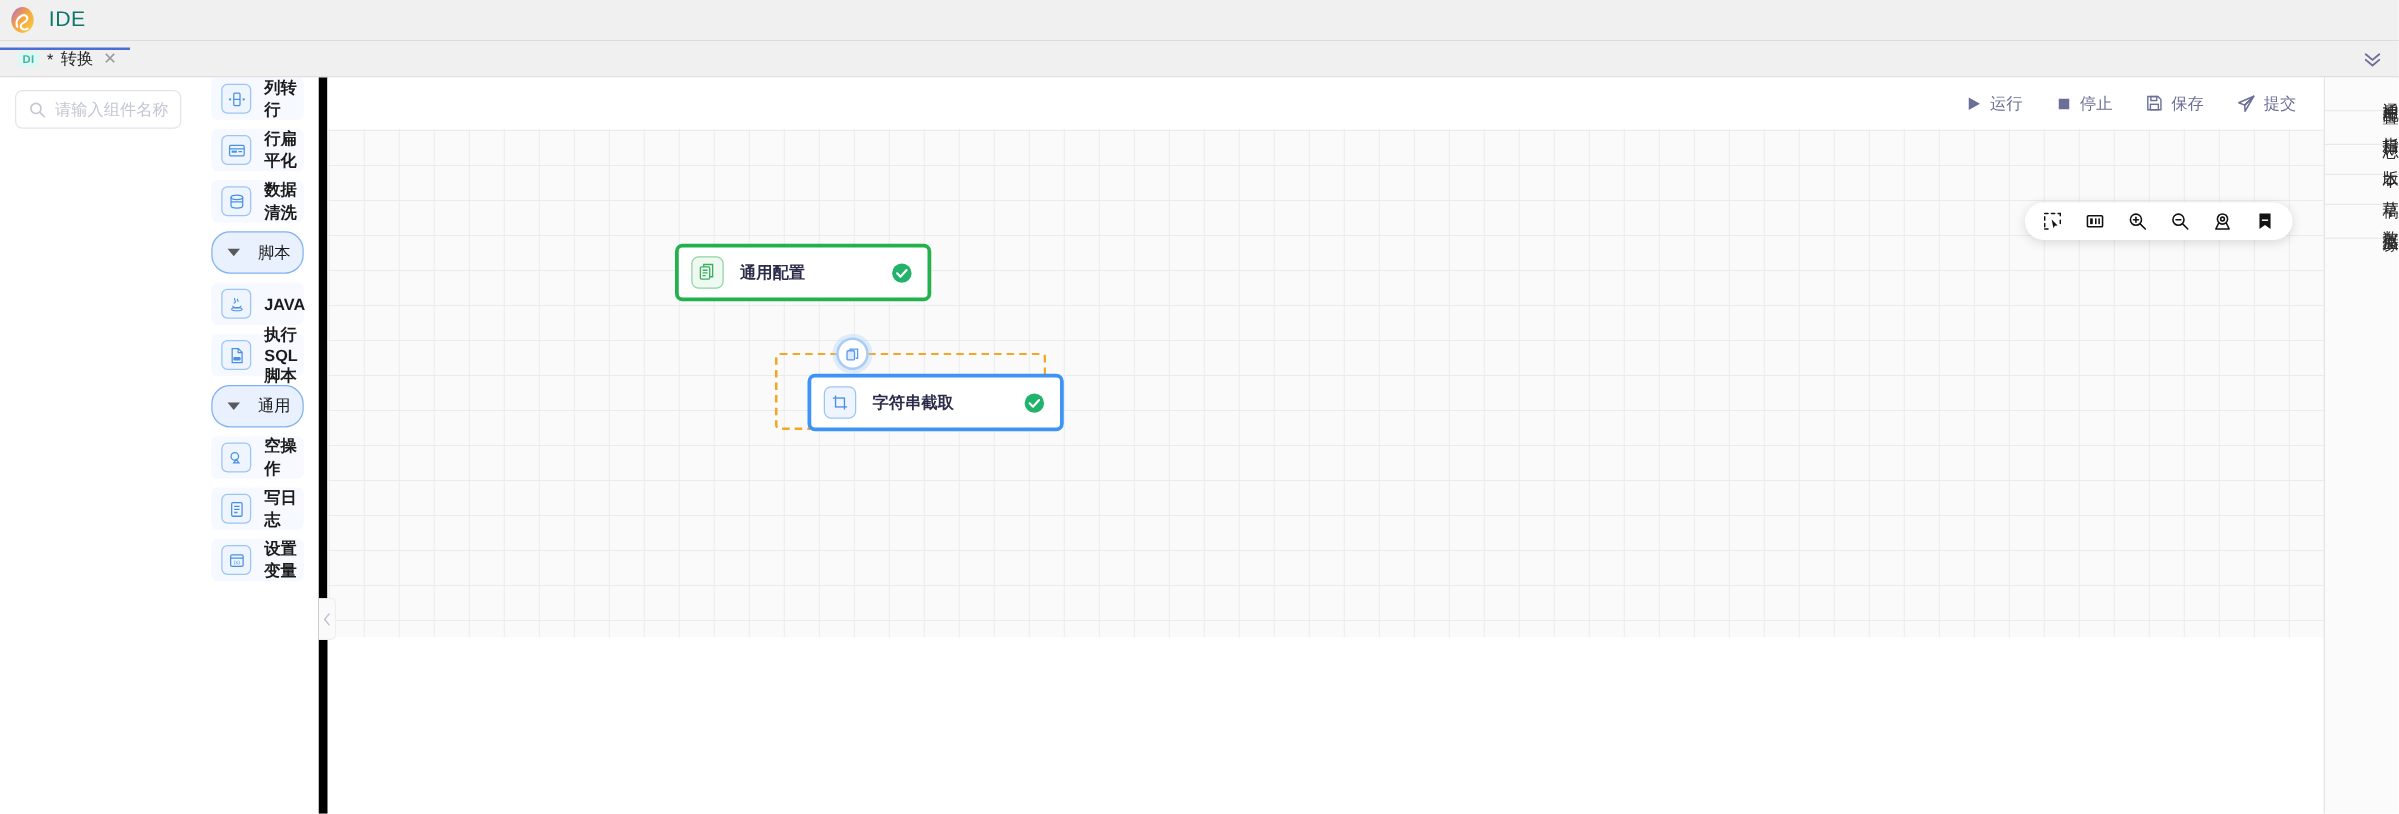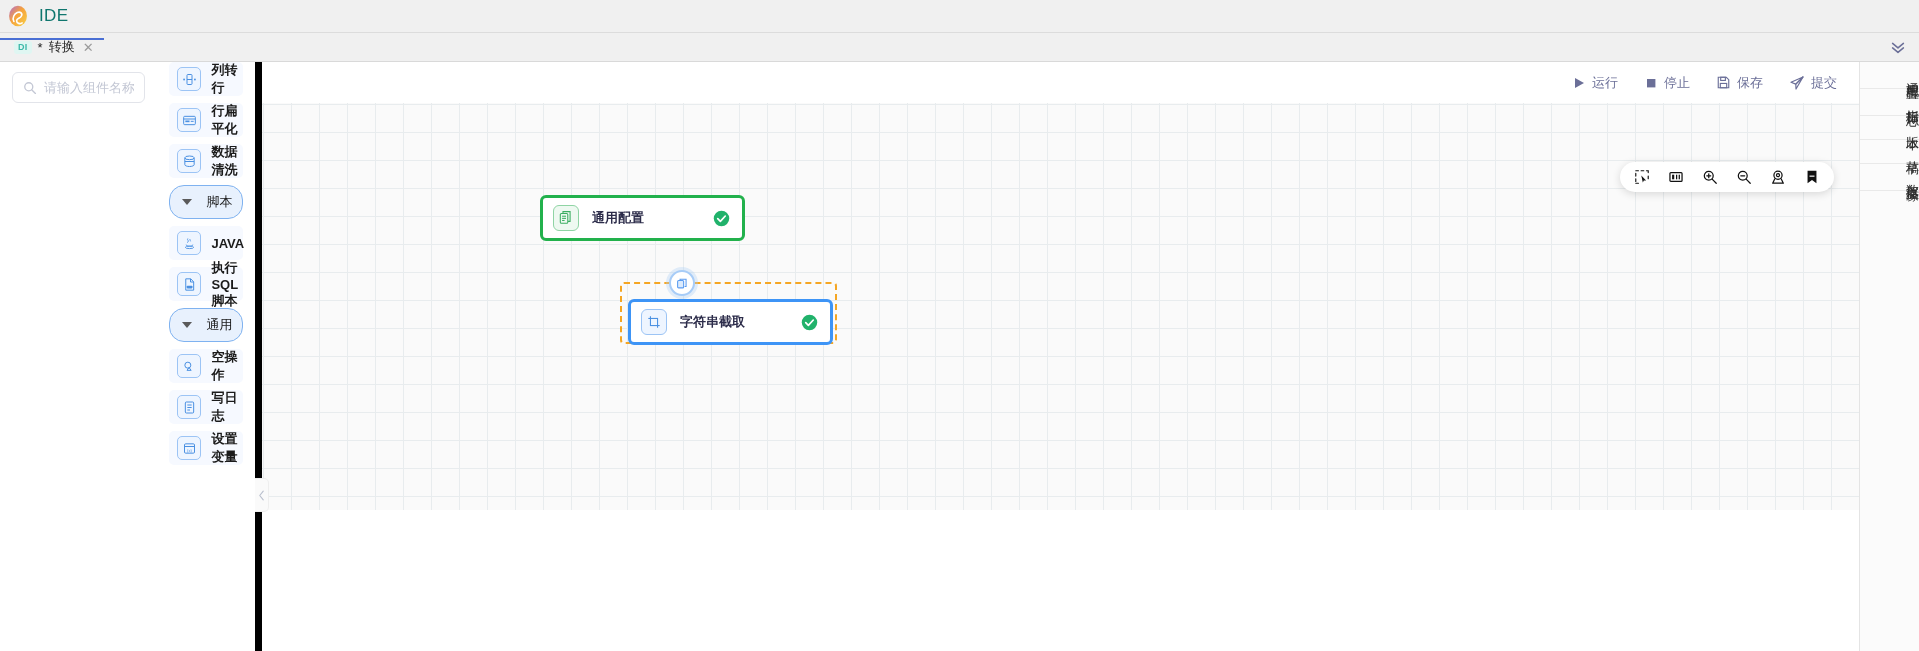--- a/index.html
+++ b/index.html
@@ -137,21 +137,21 @@
   }
   .canvas-tools .ct { cursor: pointer; display: flex; line-height: 0; }
 
   
   .node {
     position: absolute; height: 46px; width: 205px; background: #ffffff;
     border-radius: 6px; display: flex; align-items: center;
     padding: 0 12px 0 10px; gap: 13px; z-index: 3; cursor: move;
   }
   .node-green { border: 3px solid #22b14c; left: 278px; top: 133px; }
-  .node-blue  { border: 3px solid #3d94f6; left: 366px; top: 237px; }
+  .node-blue  { border: 3px solid #3d94f6; left: 384px; top: 237px; }
   .node-icon {
     width: 26px; height: 26px; flex: 0 0 26px; border-radius: 6px;
     display: flex; align-items: center; justify-content: center;
   }
   .node-icon.green { border: 1px solid #8fd4a4; background: #eef9f1; }
   .node-icon.blue  { border: 1px solid #9cc4f5; background: #eef5ff; }
   .node-label { font-size: 13px; color: #2c2c4a; font-weight: bold; flex: 1 1 auto; }
   .node-status { width: 17px; height: 17px; flex: 0 0 17px; }
 
   .selection-box {

